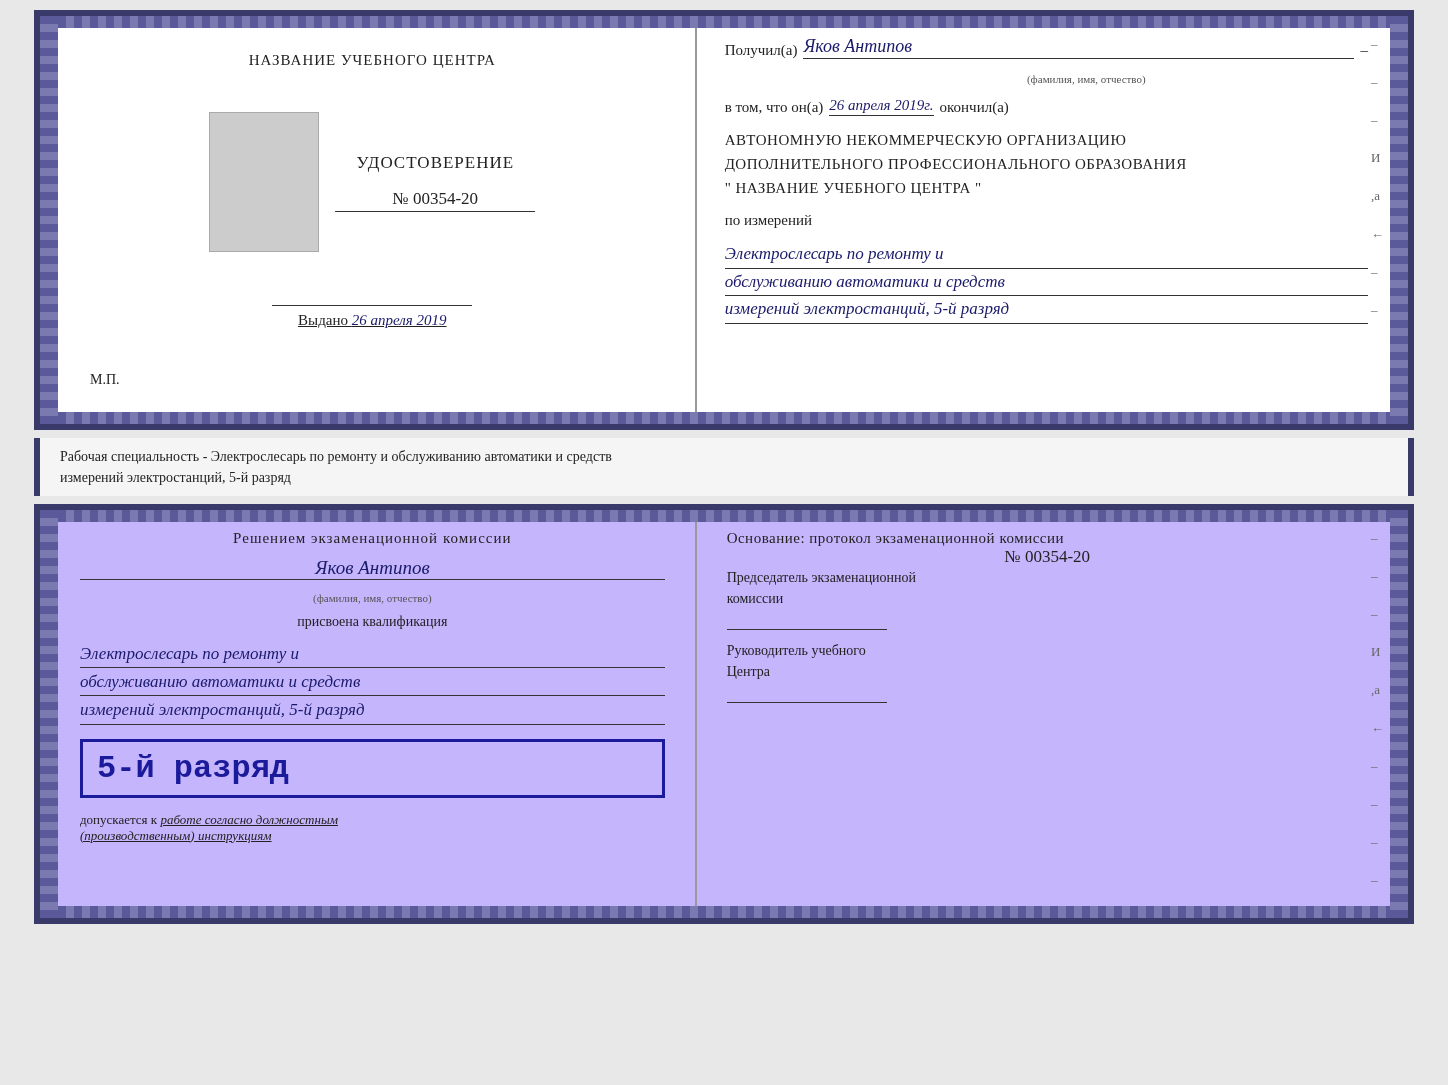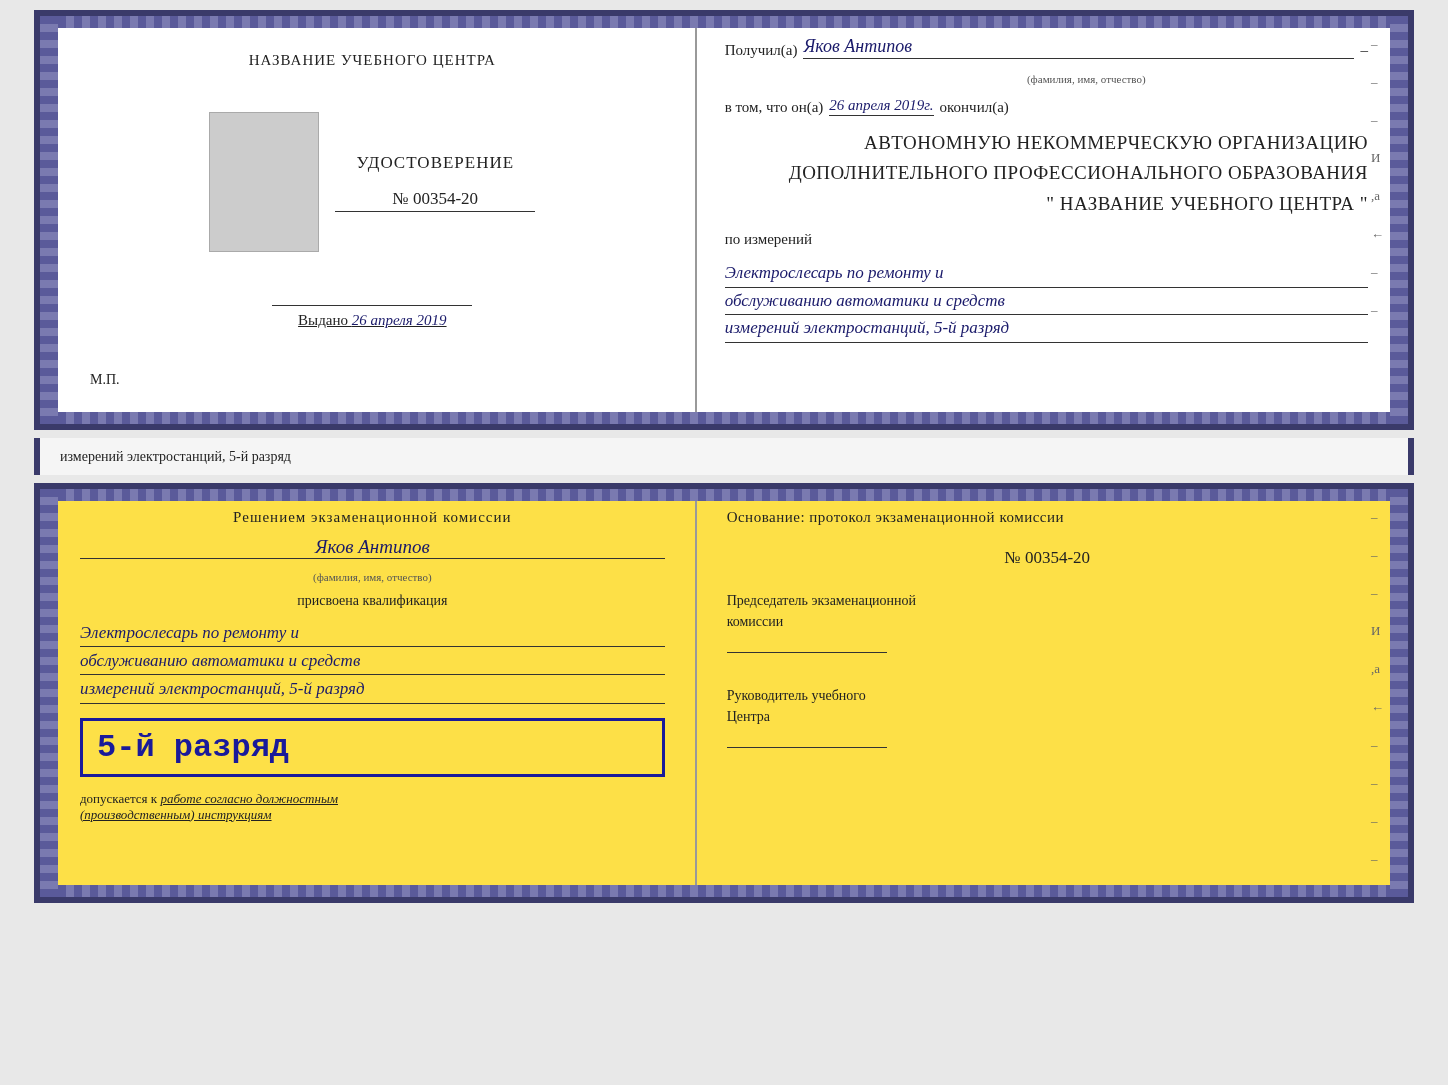--- a/index.html
+++ b/index.html
@@ -145,23 +145,23 @@
 
     .vtom-date {
       font-style: italic;
       font-size: 15px;
       color: #1a1a6a;
       border-bottom: 1px solid #333;
       padding-bottom: 1px;
     }
 
     .org-block {
-      font-size: 19px;
-      color: #222;
-      text-align: right;
+      font-size: 15px;
+      color: #222;
+      text-align: left;
       text-transform: uppercase;
       line-height: 1.6;
       letter-spacing: 0.5px;
     }
 
     .po-professii {
       font-size: 15px;
       color: #222;
     }
 
@@ -188,21 +188,21 @@
       border-left: 6px solid #3a3a6a;
       border-right: 6px solid #3a3a6a;
       line-height: 1.5;
     }
 
     
     .cert-bottom {
       display: flex;
       width: 100%;
       border: 6px solid #3a3a6a;
-      background: #fde047;
+      background: #c4b5fd;
       min-height: 420px;
       position: relative;
     }
 
     .cert-bottom::before, .cert-bottom::after {
       content: '';
       position: absolute;
       top: 0; bottom: 0;
       width: 18px;
       background: repeating-linear-gradient(
@@ -221,21 +221,21 @@
       flex-direction: column;
       border-right: 2px solid #999;
       gap: 10px;
     }
 
     .cert-bottom-right {
       width: 52%;
       padding: 20px 40px 20px 30px;
       display: flex;
       flex-direction: column;
-      gap: 22px;
+      gap: 0;
     }
 
     .resheniem-title {
       font-size: 15px;
       color: #222;
       text-align: center;
       letter-spacing: 1px;
     }
 
     .yakov-name {
@@ -407,20 +407,21 @@
         <span>–</span>
         <span>И</span>
         <span>,а</span>
         <span>←</span>
         <span>–</span>
         <span>–</span>
     </div>
   </div>
 
   <div class="info-bar">
+    <div>Рабочая специальность - Электрослесарь по ремонту и обслуживанию автоматики и средств</div>
     <div>измерений электростанций, 5-й разряд</div>
   </div>
 
   <div class="cert-bottom">
     <div class="top-border-stripe"></div>
     <div class="bottom-border-stripe"></div>
 
     <div class="cert-bottom-left">
       <div class="resheniem-title">Решением экзаменационной комиссии</div>
 

